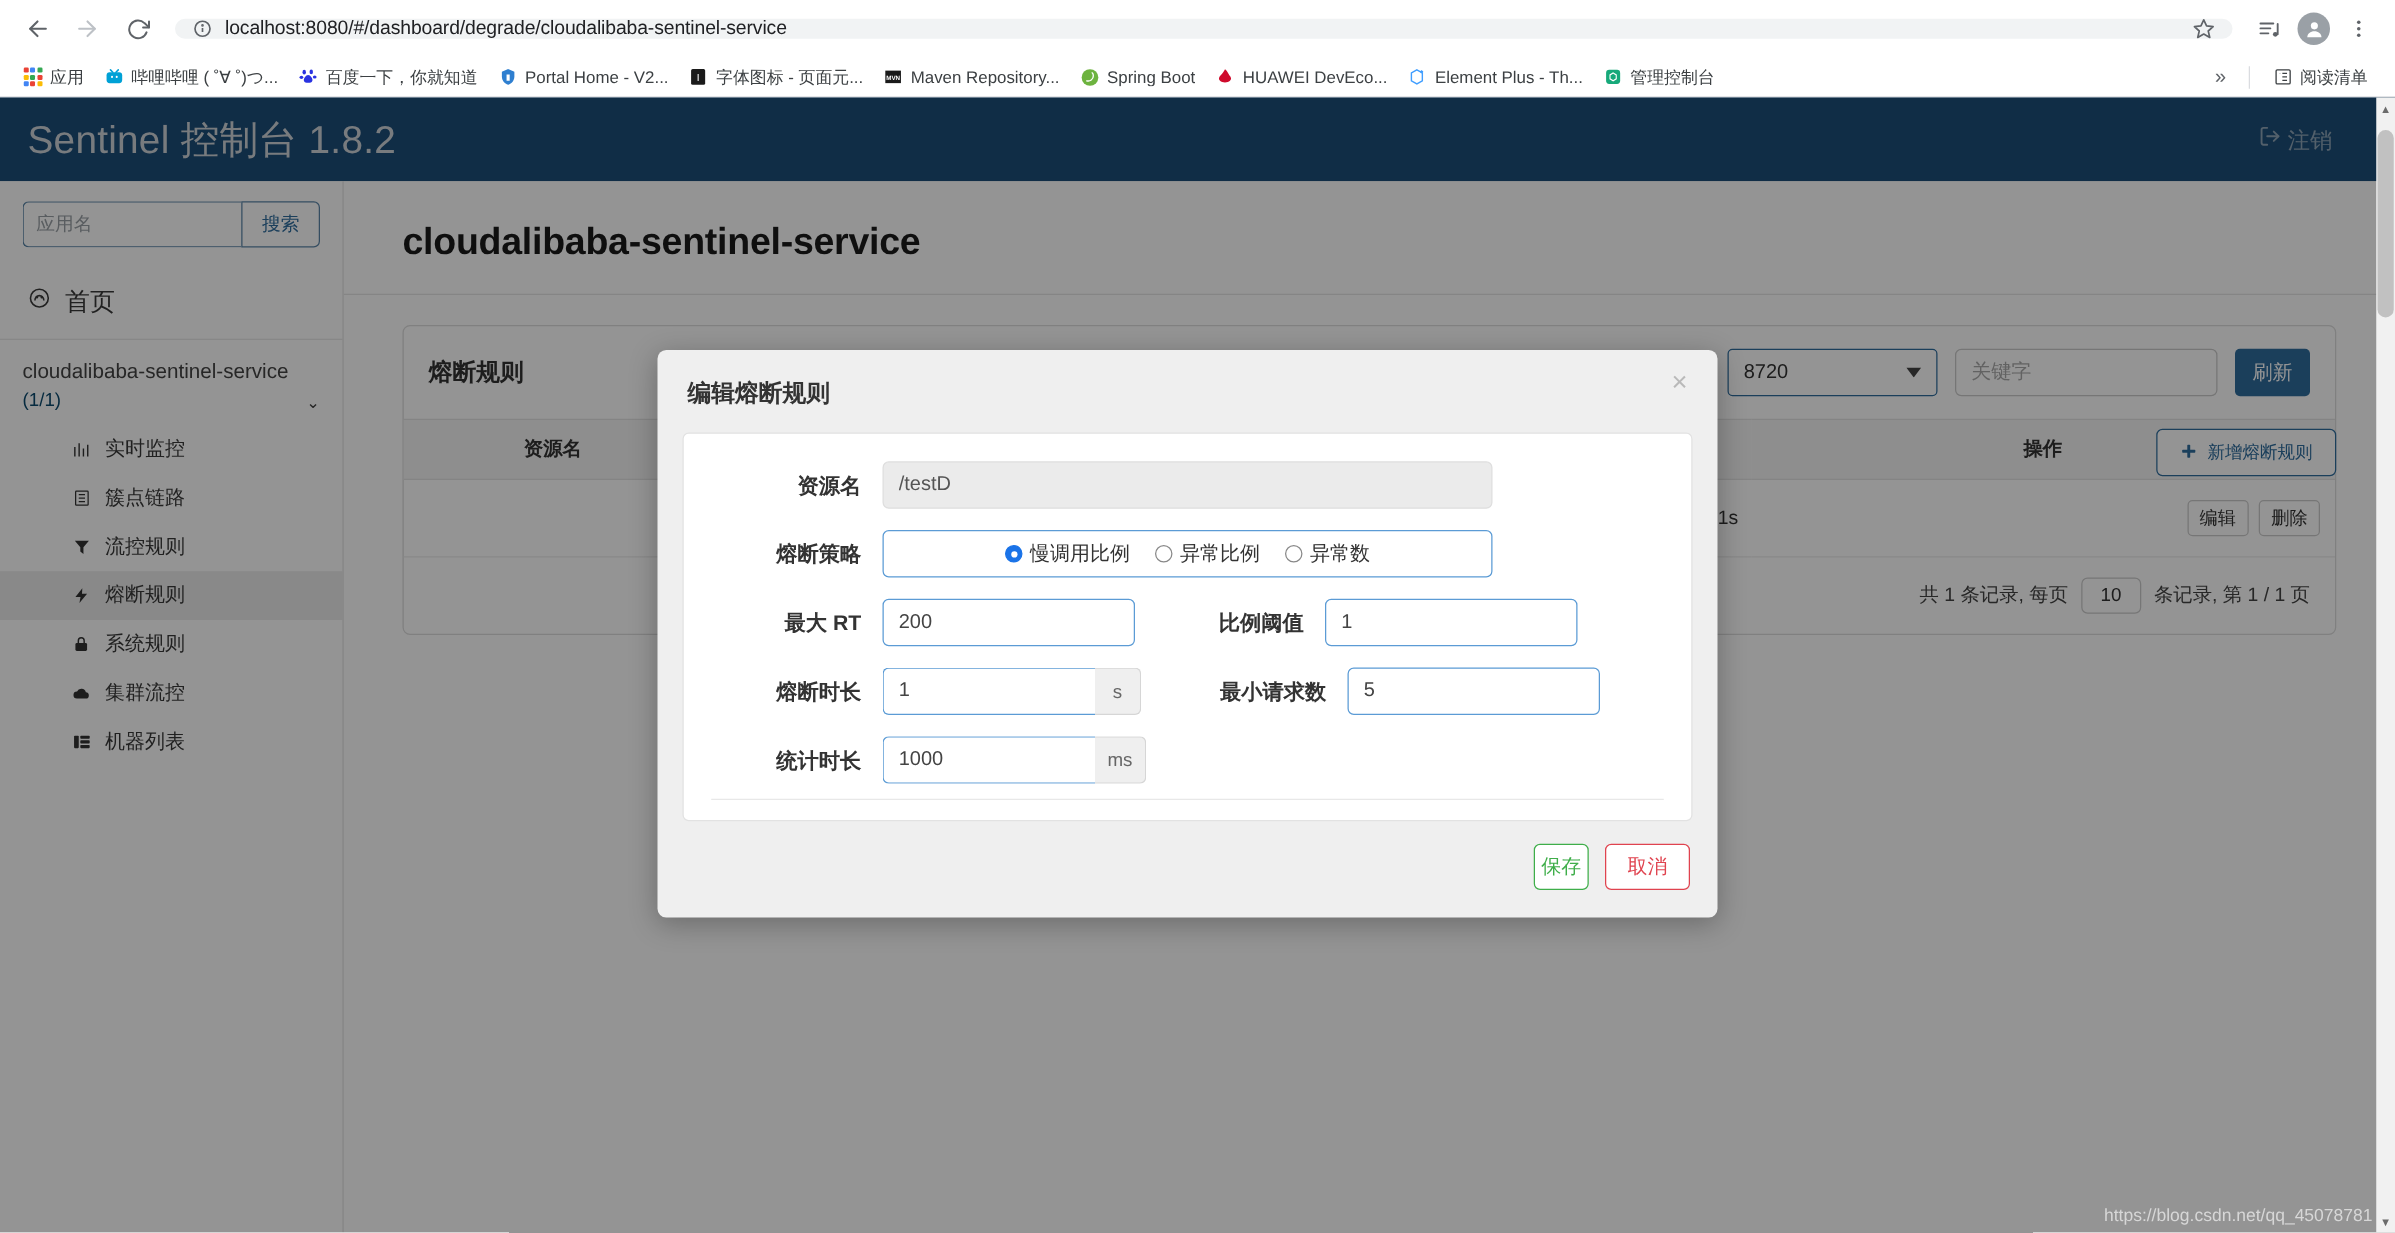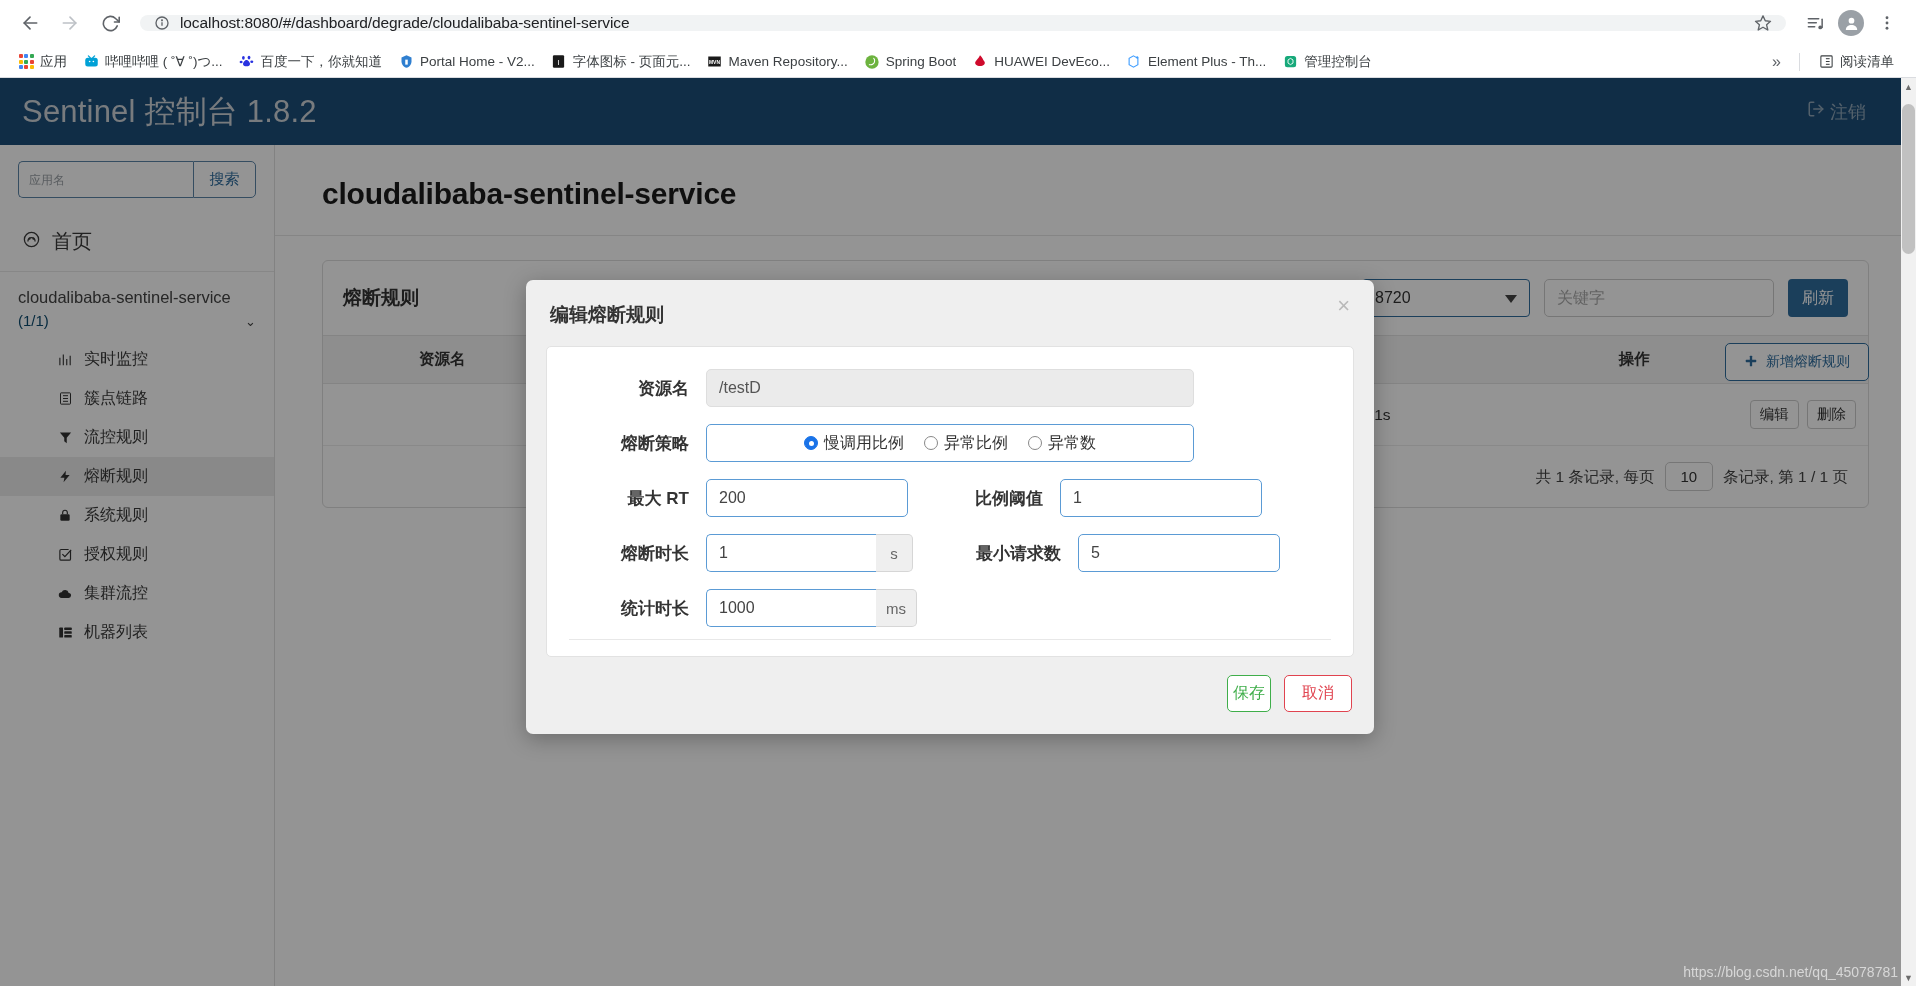--- a/index.html
+++ b/index.html
@@ -70,21 +70,21 @@
   .logout { display:flex; align-items:center; gap:5px; color:#8fa6b8; font-size:18px; padding-right:28px; }
 
   .side {
     position:absolute; top:67px; left:0; width:275px; height:841px;
     background:#ffffff; border-right:1px solid #e0e0e0;
   }
   .search-wrap { padding:16px 18px 14px 18px; }
   .search-group { display:flex; height:37px; }
   .search-input {
     flex:1 1 auto; border:1px solid #5c86a8; border-right:none;
-    border-radius:5px 0 0 5px; padding:4px 10px; font-size:12px; color:#555;
+    border-radius:5px 0 0 5px; padding:4px 10px; font-size:15px; color:#555;
     background:#fff; outline:none; min-width:0;
   }
   .search-input::placeholder { color:#9aa0a6; }
   .search-btn {
     flex:none; width:63px; border:1px solid #5c86a8; border-radius:0 5px 5px 0;
     background:#fff; color:#2f6d9e; font-size:15px; cursor:pointer;
     font-family:"Liberation Sans", sans-serif;
   }
   .side-home {
     display:flex; align-items:center; gap:11px; padding:16px 0 16px 22px;
@@ -120,21 +120,21 @@
     padding:18px 20px; gap:14px;
   }
   .card-head .ttl { font-size:19px; font-weight:bold; color:#333; white-space:nowrap; }
   .head-tools { display:flex; align-items:center; gap:14px; }
   .mini-select {
     width:168px; height:38px; border:1px solid #2f6d9e; border-radius:4px; background:#fff;
     display:flex; align-items:center; justify-content:space-between; padding:0 12px;
     font-size:16px; color:#333;
   }
   .kw-input {
-    width:230px; height:38px; border:1px solid #ccc; border-radius:5px; padding:0 12px;
+    width:210px; height:38px; border:1px solid #ccc; border-radius:5px; padding:0 12px;
     font-size:16px; color:#333; outline:none;
   }
   .kw-input::placeholder { color:#aaa; }
   .refresh-btn {
     height:38px; padding:0 14px; background:#2f6d9e; color:#fff; border:none; border-radius:4px;
     font-size:16px; font-family:"Liberation Sans", sans-serif;
   }
   table.rules { width:100%; border-collapse:collapse; }
   table.rules th {
     background:#f4f4f4; font-size:15.5px; color:#333; font-weight:bold;
@@ -511,29 +511,20 @@
         <span>熔断规则</span>
       </div>
       <div class="menu-item">
         <span class="mi-ic">
           <svg width="14" height="15" viewBox="0 0 24 24" fill="#333">
               <rect x="4" y="10" width="16" height="11" rx="2"></rect>
               <path d="M8 10V7a4 4 0 0 1 8 0v3" fill="none" stroke="#333" stroke-width="2"></path>
             </svg>
         </span>
         <span>系统规则</span>
-      </div>
-      <div class="menu-item">
-        <span class="mi-ic">
-          <svg width="15" height="15" viewBox="0 0 24 24" fill="none" stroke="#333" stroke-width="1.9">
-              <path d="M20 5v14a2 2 0 0 1-2 2H5a2 2 0 0 1-2-2V6a2 2 0 0 1 2-2h12"></path>
-              <polyline points="7 11.5 11 15.5 21 4.5"></polyline>
-            </svg>
-        </span>
-        <span>授权规则</span>
       </div>
       <div class="menu-item">
         <span class="mi-ic">
           <svg width="16" height="15" viewBox="0 0 24 24" fill="#333">
               <path d="M6.5 19h11a4 4 0 0 0 .4-8A6 6 0 0 0 6.6 10 4.5 4.5 0 0 0 6.5 19z"></path>
             </svg>
         </span>
         <span>集群流控</span>
       </div>
       <div class="menu-item">

